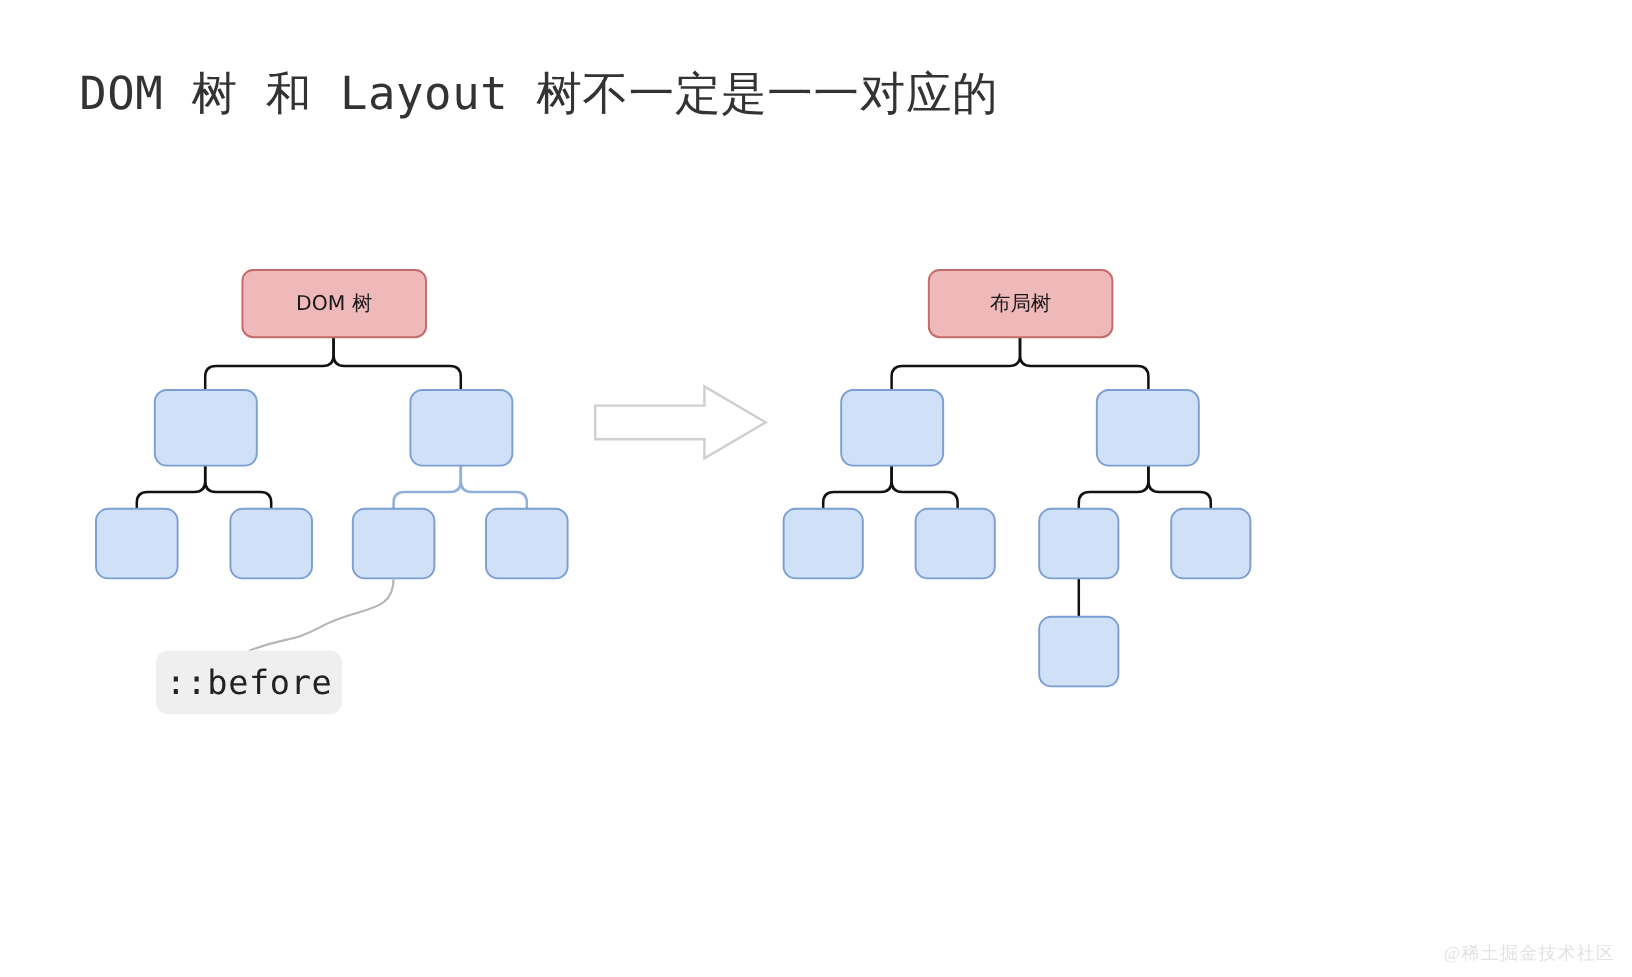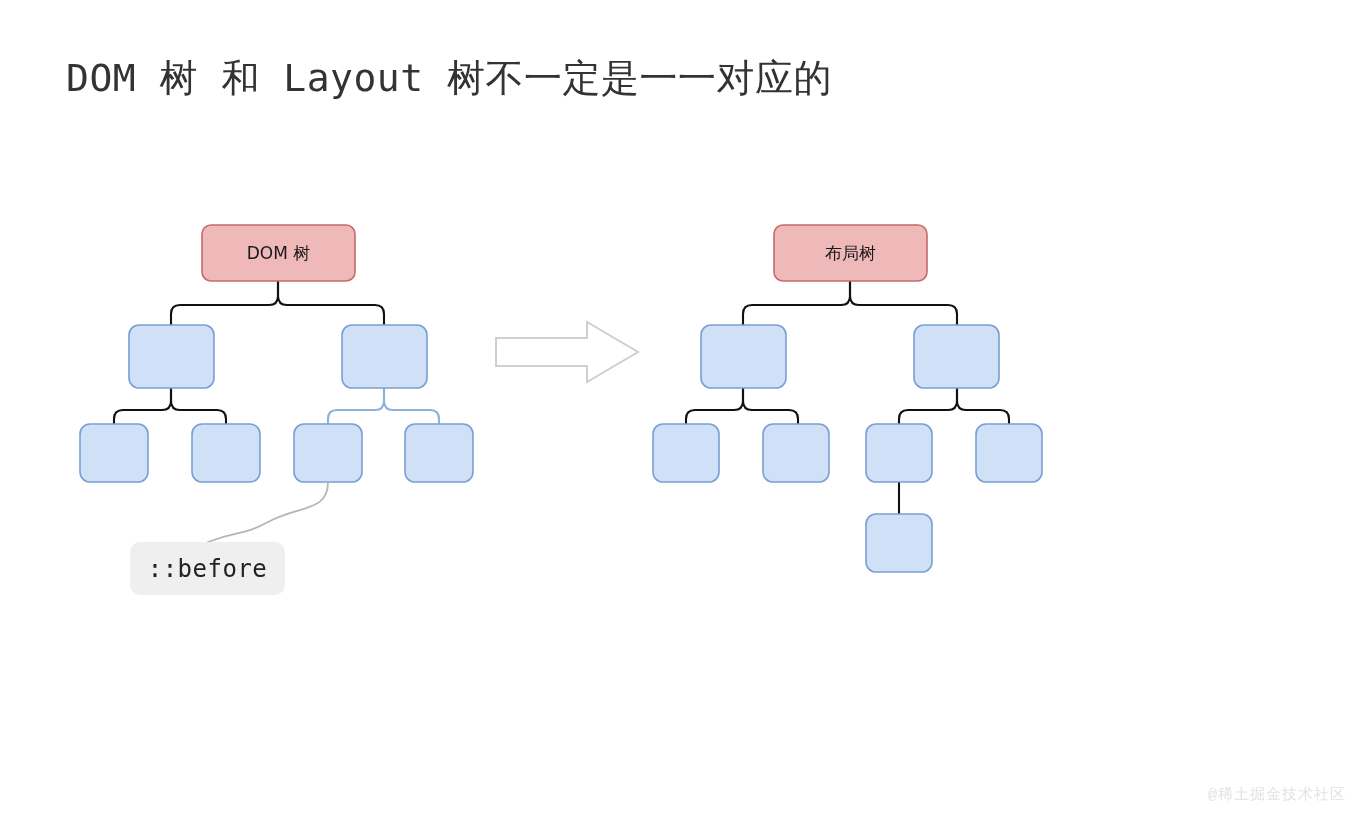--- a/index.html
+++ b/index.html
@@ -81,29 +81,29 @@
     left: 130px;
     top: 542px;
     width: 155px;
     height: 53px;
     background: #efefef;
     border-radius: 10px;
     display: flex;
     align-items: center;
     justify-content: center;
     font-family: "DejaVu Sans Mono", "Liberation Mono", monospace;
-    font-size: 24px;
+    font-size: 28px;
     color: #222222;
     letter-spacing: 0.5px;
   }
   #watermark {
     position: absolute;
     right: 14px;
     bottom: 10px;
-    font-family: Liberation Mono, monospace;
+    font-family: Liberation Serif, serif;
     font-size: 15px;
     color: #e2e2e2;
     letter-spacing: 1px;
     user-select: none;
   }
 </style>
 </head>
 <body>
 
 <div id="slide">

